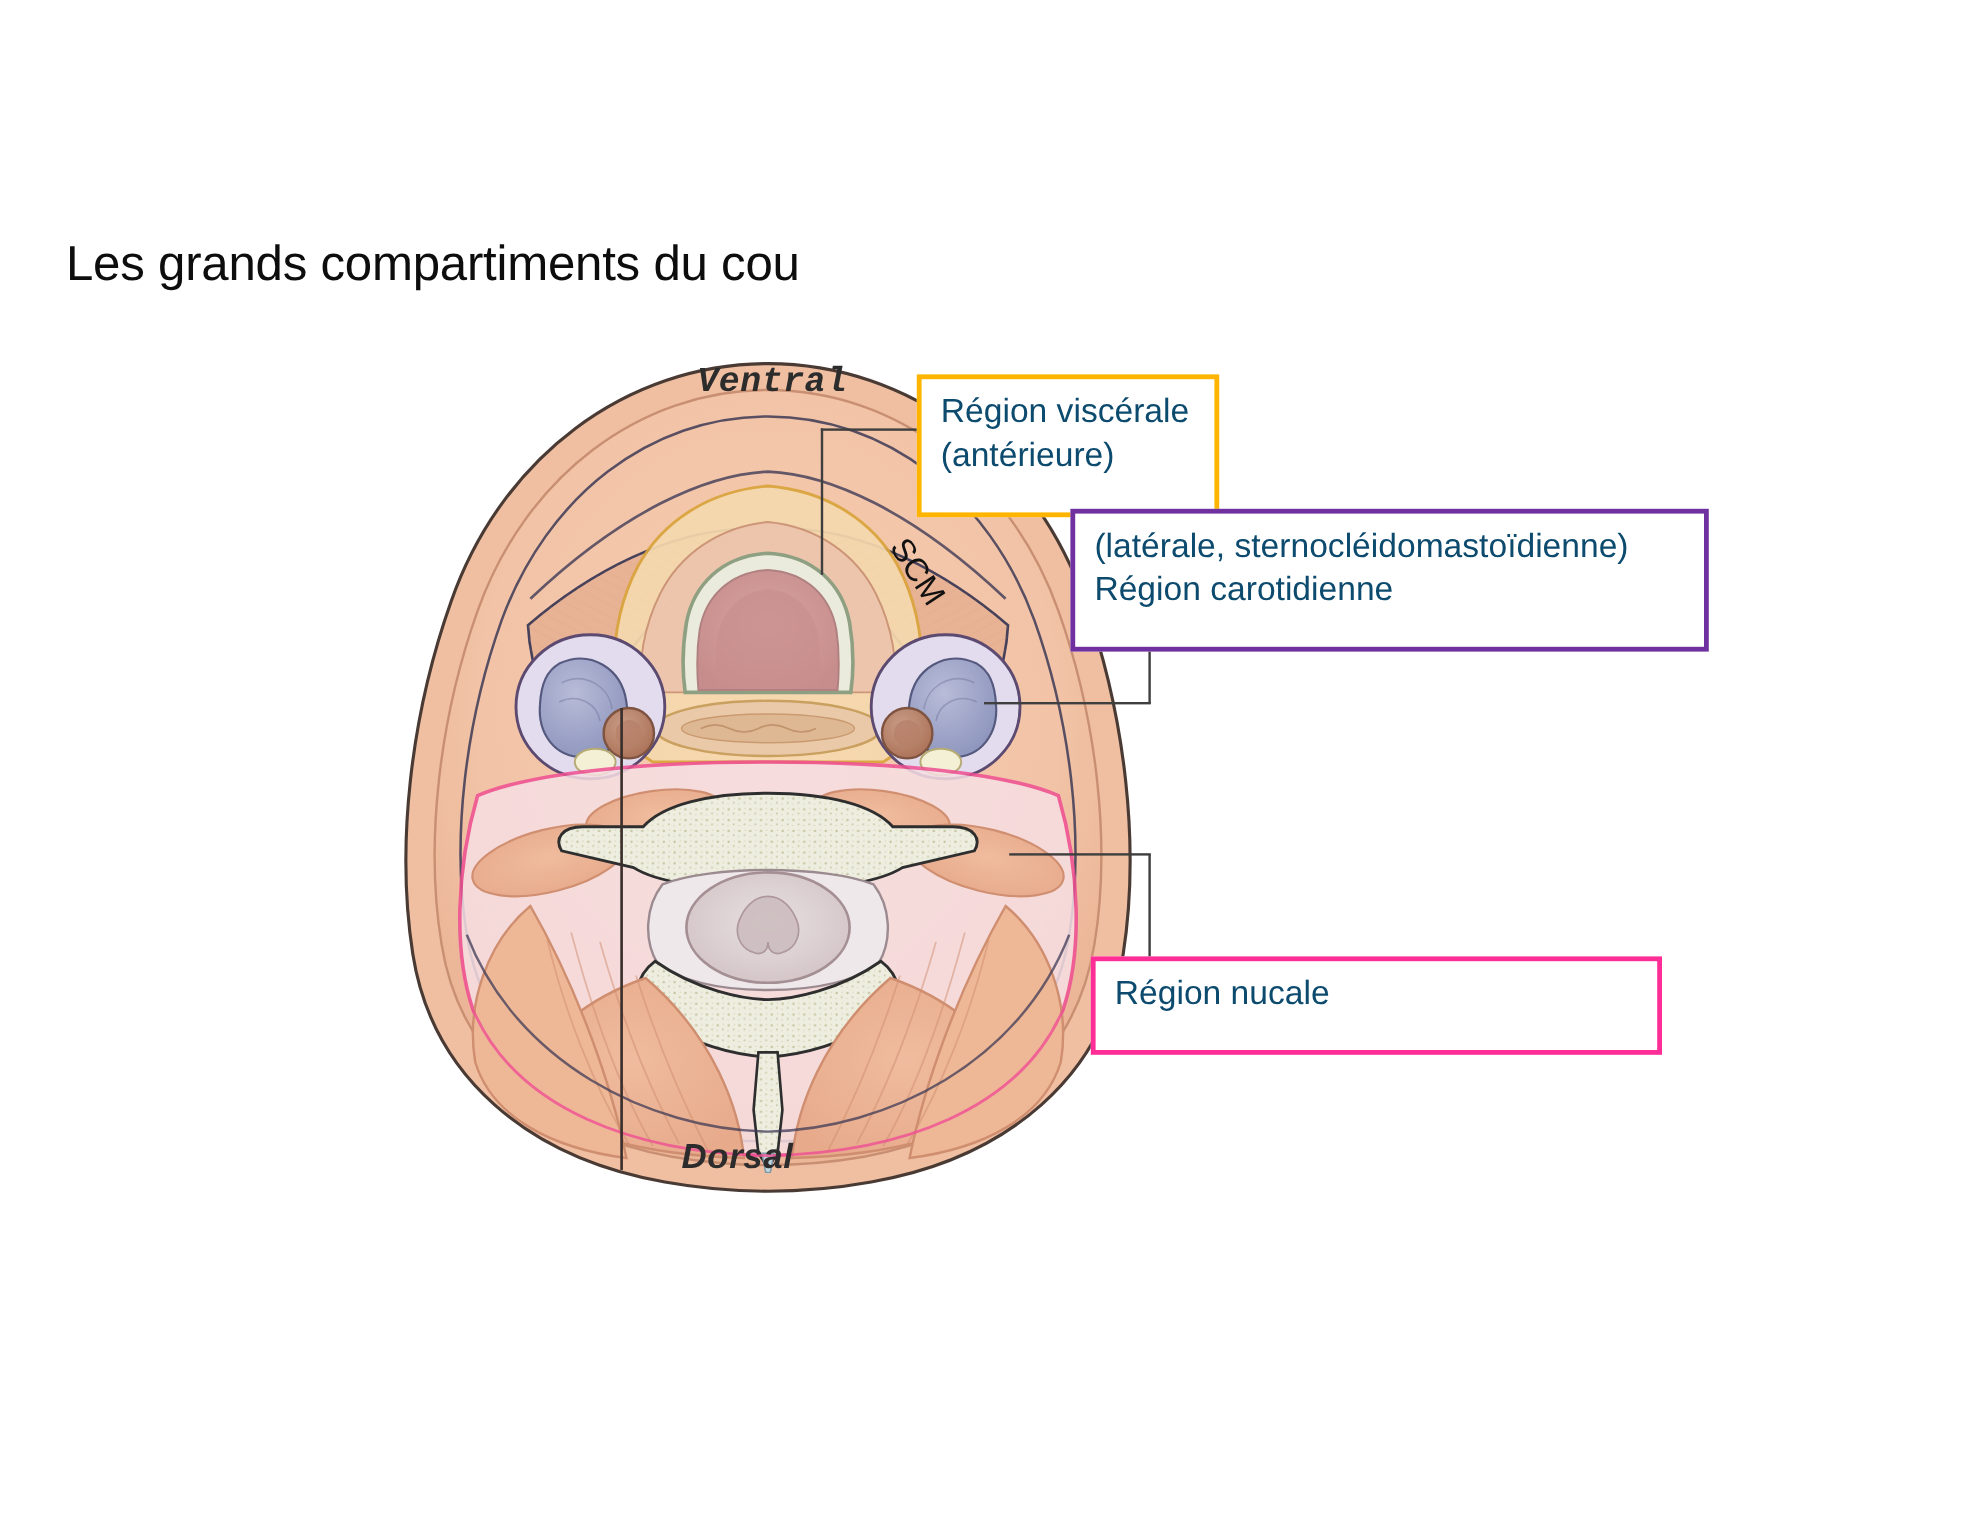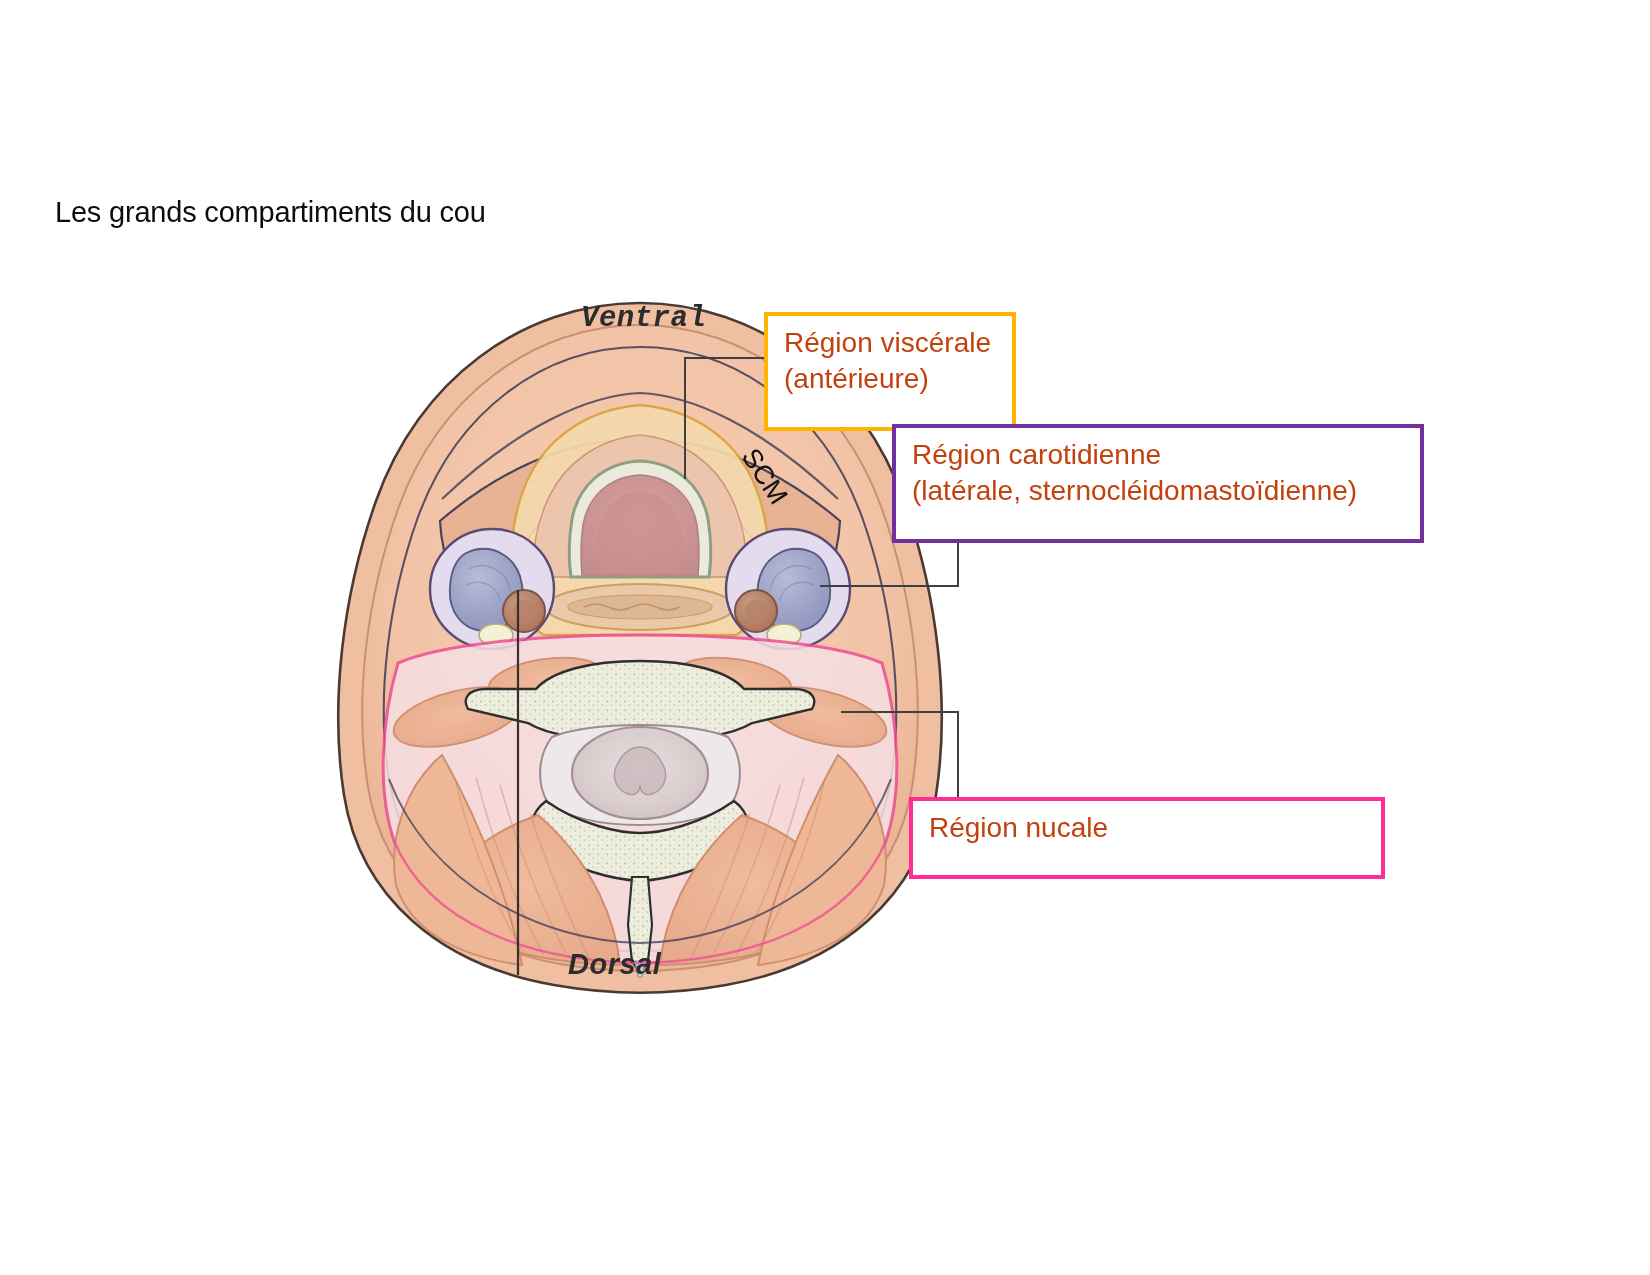--- a/index.html
+++ b/index.html
@@ -15,21 +15,21 @@
     overflow: hidden;
     font-family: "Liberation Sans", sans-serif;
     color: #000000;
   }
 
   
   #slide-title {
     position: absolute;
     left: 55px;
     top: 196px;
-    font-size: 29px;
+    font-size: 41px;
     font-weight: 400;
     letter-spacing: -0.2px;
     color: #0d0d0d;
     font-family: "Liberation Sans", sans-serif;
     white-space: nowrap;
   }
 
   
   #figure-stage {
     position: absolute;
@@ -73,21 +73,21 @@
   }
 
   
   .callout {
     position: absolute;
     background: #ffffff;
     box-sizing: border-box;
     font-family: "Liberation Sans", sans-serif;
     font-size: 28px;
     line-height: 1.30;
-    color: #c2410c;
+    color: #0c4a6e;
     padding: 9px 14px 29px 16px;
     white-space: nowrap;
   }
   .callout .line { display: block; }
 
   #callout-visceral {
     left: 764px;
     top: 312px;
     width: 252px;
     border: 4px solid #ffb400;
@@ -357,21 +357,21 @@
 
   <div class="leader v" id="leader-nuchal-v"></div>
   <div class="leader h" id="leader-nuchal-h"></div>
 
   <div class="callout" id="callout-visceral" style="border-color: rgb(255, 180, 0);">
     <span class="line">Région viscérale</span>
     <span class="line">(antérieure)</span>
   </div>
 
   <div class="callout" id="callout-carotid" style="border-color: rgb(112, 48, 160);">
+    <span class="line">(latérale, sternocléidomastoïdienne)</span>
     <span class="line">Région carotidienne</span>
-    <span class="line">(latérale, sternocléidomastoïdienne)</span>
   </div>
 
   <div class="callout" id="callout-nuchal" style="border-color: rgb(255, 45, 150);">
     <span class="line">Région nucale</span>
   </div>
 
 </div>
 
 </body></html>

